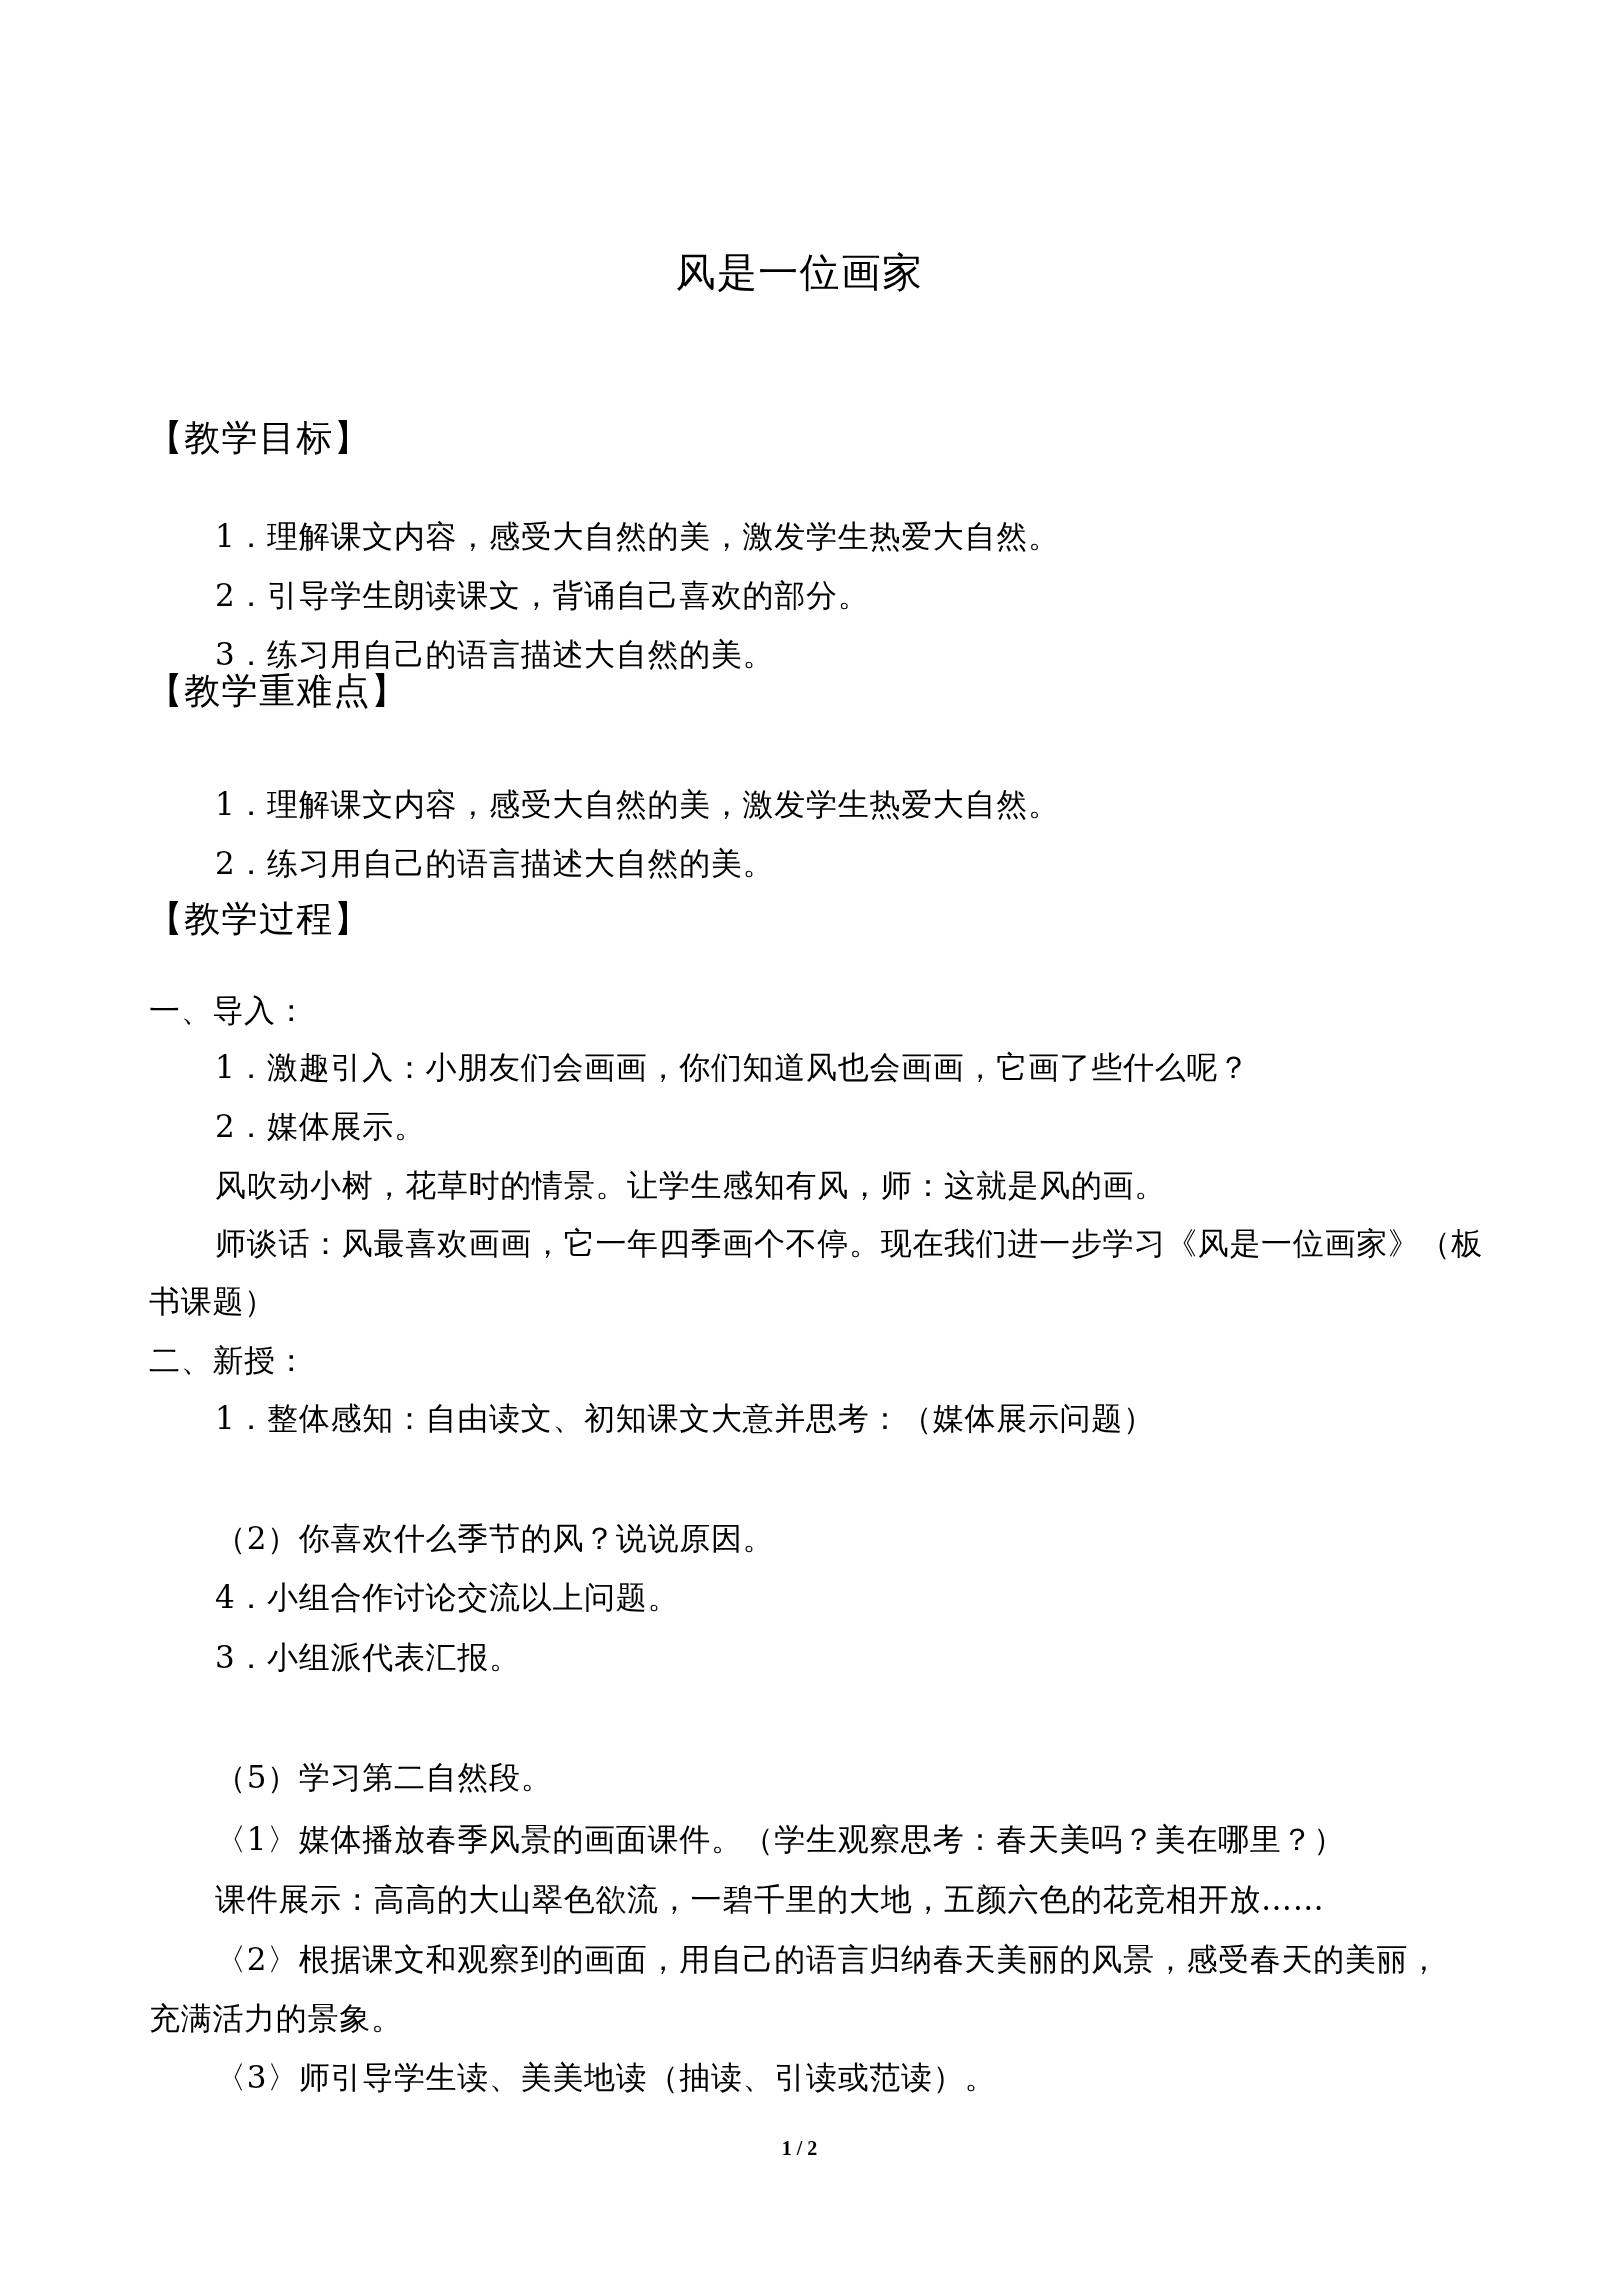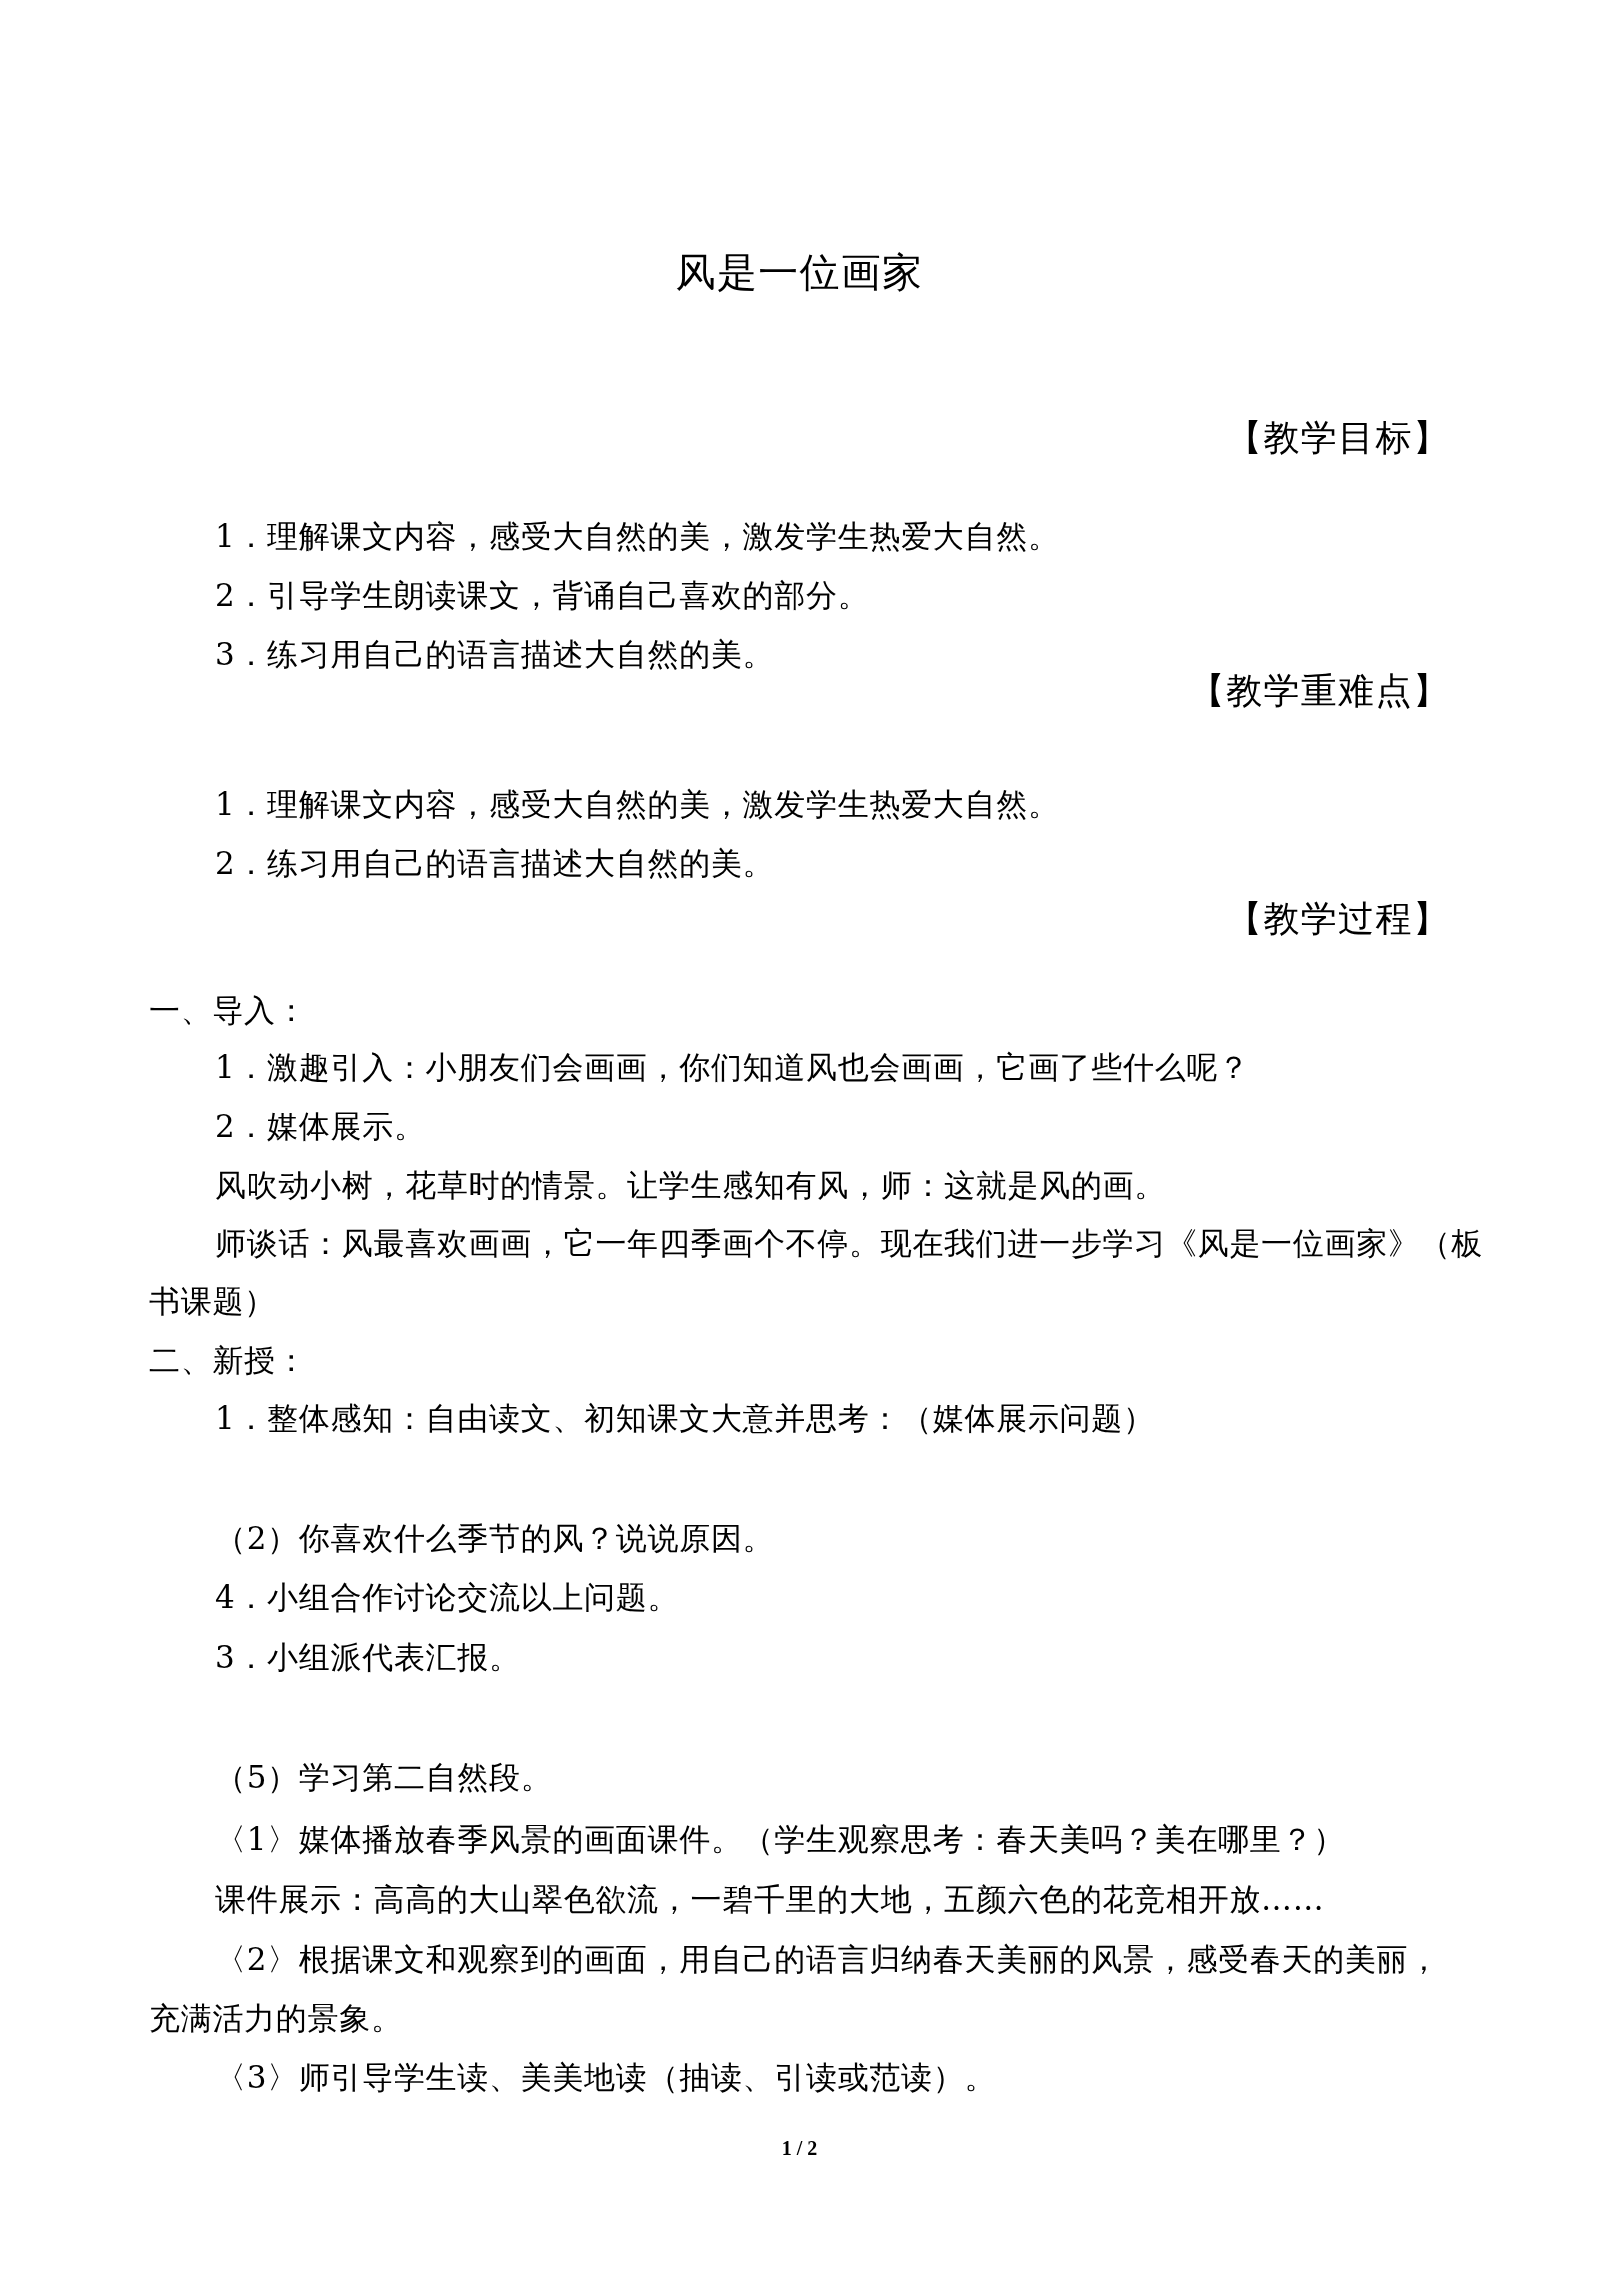--- a/index.html
+++ b/index.html
@@ -32,21 +32,20 @@
       font-size: 31px;
       line-height: 40px;
       white-space: nowrap;
       letter-spacing: 0.7px;
     }
     .heading {
       font-size: 36px;
       line-height: 48px;
       left: 147px;
       letter-spacing: 1.3px;
-      text-align: right;
     }
     .indent { left: 215px; }
     .sub { left: 215px; }
     .footer {
       position: absolute;
       top: 2100px;
       left: 0; right: 0;
       text-align: center;
       font-family: "Liberation Serif", serif;
       font-weight: bold;

